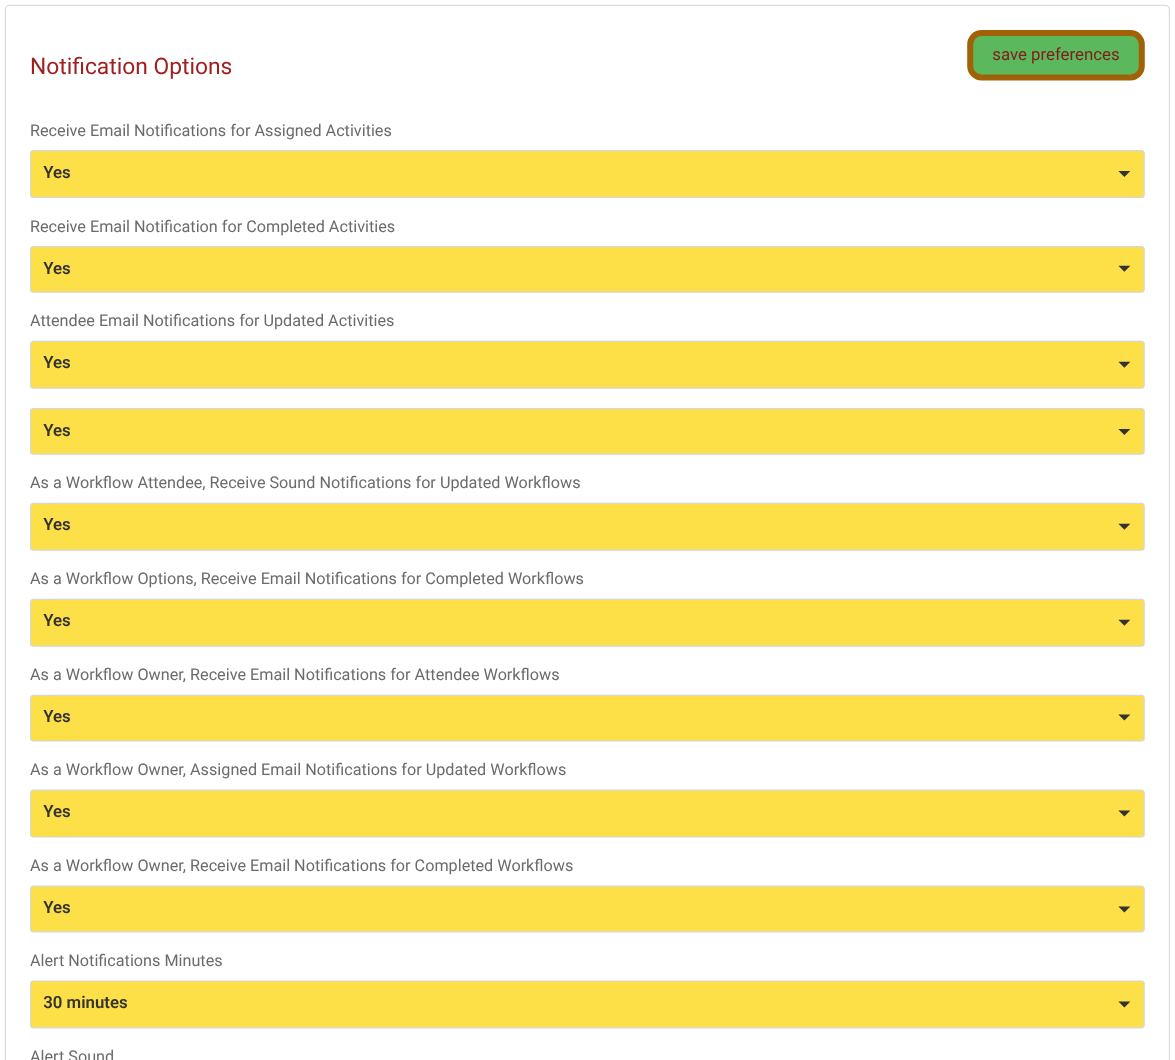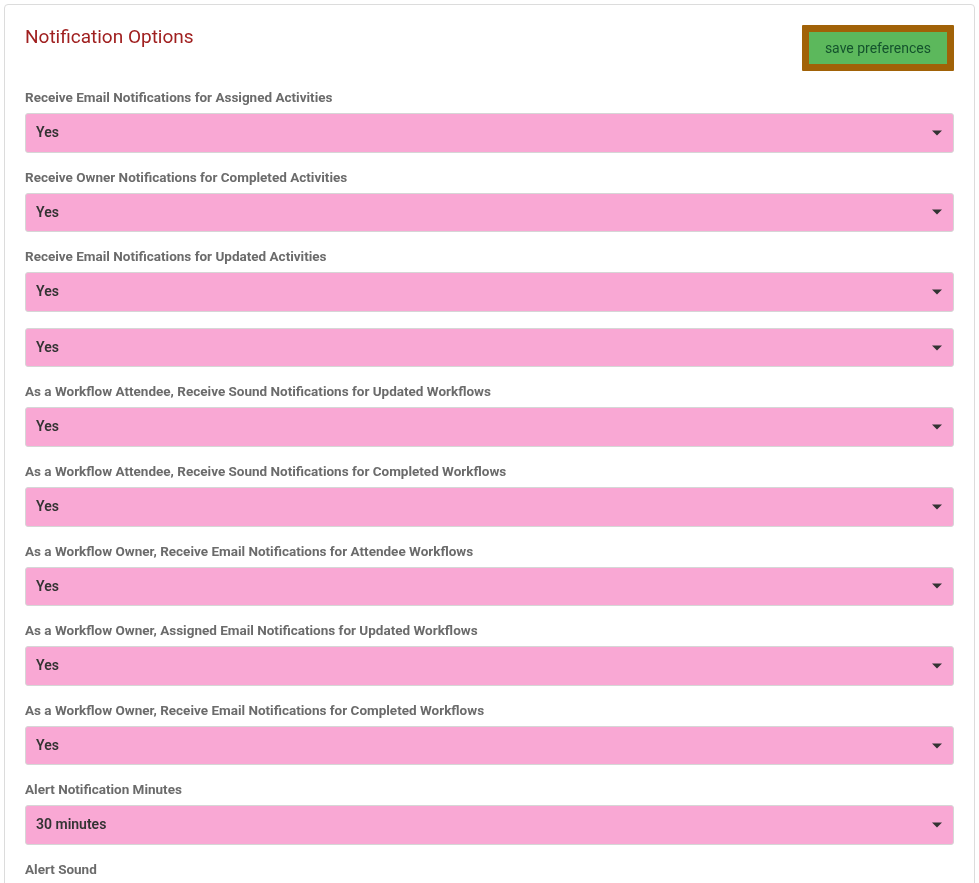--- a/index.html
+++ b/index.html
@@ -14,61 +14,61 @@
     }
     .panel {
       border: 1px solid #dcdcdc;
       border-radius: 4px;
       padding: 20px 20px 24px 20px;
       width: 971px;
     }
     .panel-header {
       display: flex;
       justify-content: space-between;
-      align-items: flex-start;
-      margin-bottom: 18px;
+      align-items: flex-end;
+      margin-bottom: 34px;
     }
     .panel-title {
       color: #a02020;
       font-size: 19px;
       font-weight: 400;
     }
     .save-btn {
       background: #5cb85c;
-      color: #14532d;
-      border: 7px solid #a16207;
-      border-radius: 1px;
+      color: #7f1d1d;
+      border: 5px solid #a16207;
+      border-radius: 12px;
       padding: 8px 16px;
       font-size: 14px;
       cursor: pointer;
       font-family: inherit;
     }
     .form-group {
       margin-bottom: 16px;
     }
     .form-group:last-child {
       margin-bottom: 0;
     }
     .form-label {
       display: block;
       color: #6b6b6b;
       font-size: 13.5px;
       margin-bottom: 8px;
-      font-weight: 700;
+      font-weight: 400;
     }
     .select-wrapper {
       position: relative;
       width: 100%;
     }
     .form-select {
       width: 100%;
       padding: 9px 30px 9px 10px;
       border: 1px solid #d6d6d6;
       border-radius: 3px;
-      background: #f9a8d4;
+      background: #fde047;
       font-size: 14px;
       font-weight: 600;
       color: #333333;
       appearance: none;
       -webkit-appearance: none;
       -moz-appearance: none;
       cursor: pointer;
       font-family: inherit;
       line-height: 1.4;
     }
@@ -98,31 +98,31 @@
     <label class="form-label">Receive Email Notifications for Assigned Activities</label>
     <div class="select-wrapper">
       <select class="form-select">
         <option>Yes</option>
       </select>
       <span class="select-caret"></span>
     </div>
   </div>
 
   <div class="form-group">
-    <label class="form-label">Receive Owner Notifications for Completed Activities</label>
-    <div class="select-wrapper">
-      <select class="form-select">
-        <option>Yes</option>
-      </select>
-      <span class="select-caret"></span>
-    </div>
-  </div>
-
-  <div class="form-group">
-    <label class="form-label">Receive Email Notifications for Updated Activities</label>
+    <label class="form-label">Receive Email Notification for Completed Activities</label>
+    <div class="select-wrapper">
+      <select class="form-select">
+        <option>Yes</option>
+      </select>
+      <span class="select-caret"></span>
+    </div>
+  </div>
+
+  <div class="form-group">
+    <label class="form-label">Attendee Email Notifications for Updated Activities</label>
     <div class="select-wrapper">
       <select class="form-select">
         <option>Yes</option>
       </select>
       <span class="select-caret"></span>
     </div>
   </div>
 
   <div class="form-group">
     <div class="select-wrapper">
@@ -137,21 +137,21 @@
     <label class="form-label">As a Workflow Attendee, Receive Sound Notifications for Updated Workflows</label>
     <div class="select-wrapper">
       <select class="form-select">
         <option>Yes</option>
       </select>
       <span class="select-caret"></span>
     </div>
   </div>
 
   <div class="form-group">
-    <label class="form-label">As a Workflow Attendee, Receive Sound Notifications for Completed Workflows</label>
+    <label class="form-label">As a Workflow Options, Receive Email Notifications for Completed Workflows</label>
     <div class="select-wrapper">
       <select class="form-select">
         <option>Yes</option>
       </select>
       <span class="select-caret"></span>
     </div>
   </div>
 
   <div class="form-group">
     <label class="form-label">As a Workflow Owner, Receive Email Notifications for Attendee Workflows</label>
@@ -177,21 +177,21 @@
     <label class="form-label">As a Workflow Owner, Receive Email Notifications for Completed Workflows</label>
     <div class="select-wrapper">
       <select class="form-select">
         <option>Yes</option>
       </select>
       <span class="select-caret"></span>
     </div>
   </div>
 
   <div class="form-group">
-    <label class="form-label">Alert Notification Minutes</label>
+    <label class="form-label">Alert Notifications Minutes</label>
     <div class="select-wrapper">
       <select class="form-select">
         <option>30 minutes</option>
       </select>
       <span class="select-caret"></span>
     </div>
   </div>
 
   <div class="form-group">
     <label class="form-label">Alert Sound</label>

